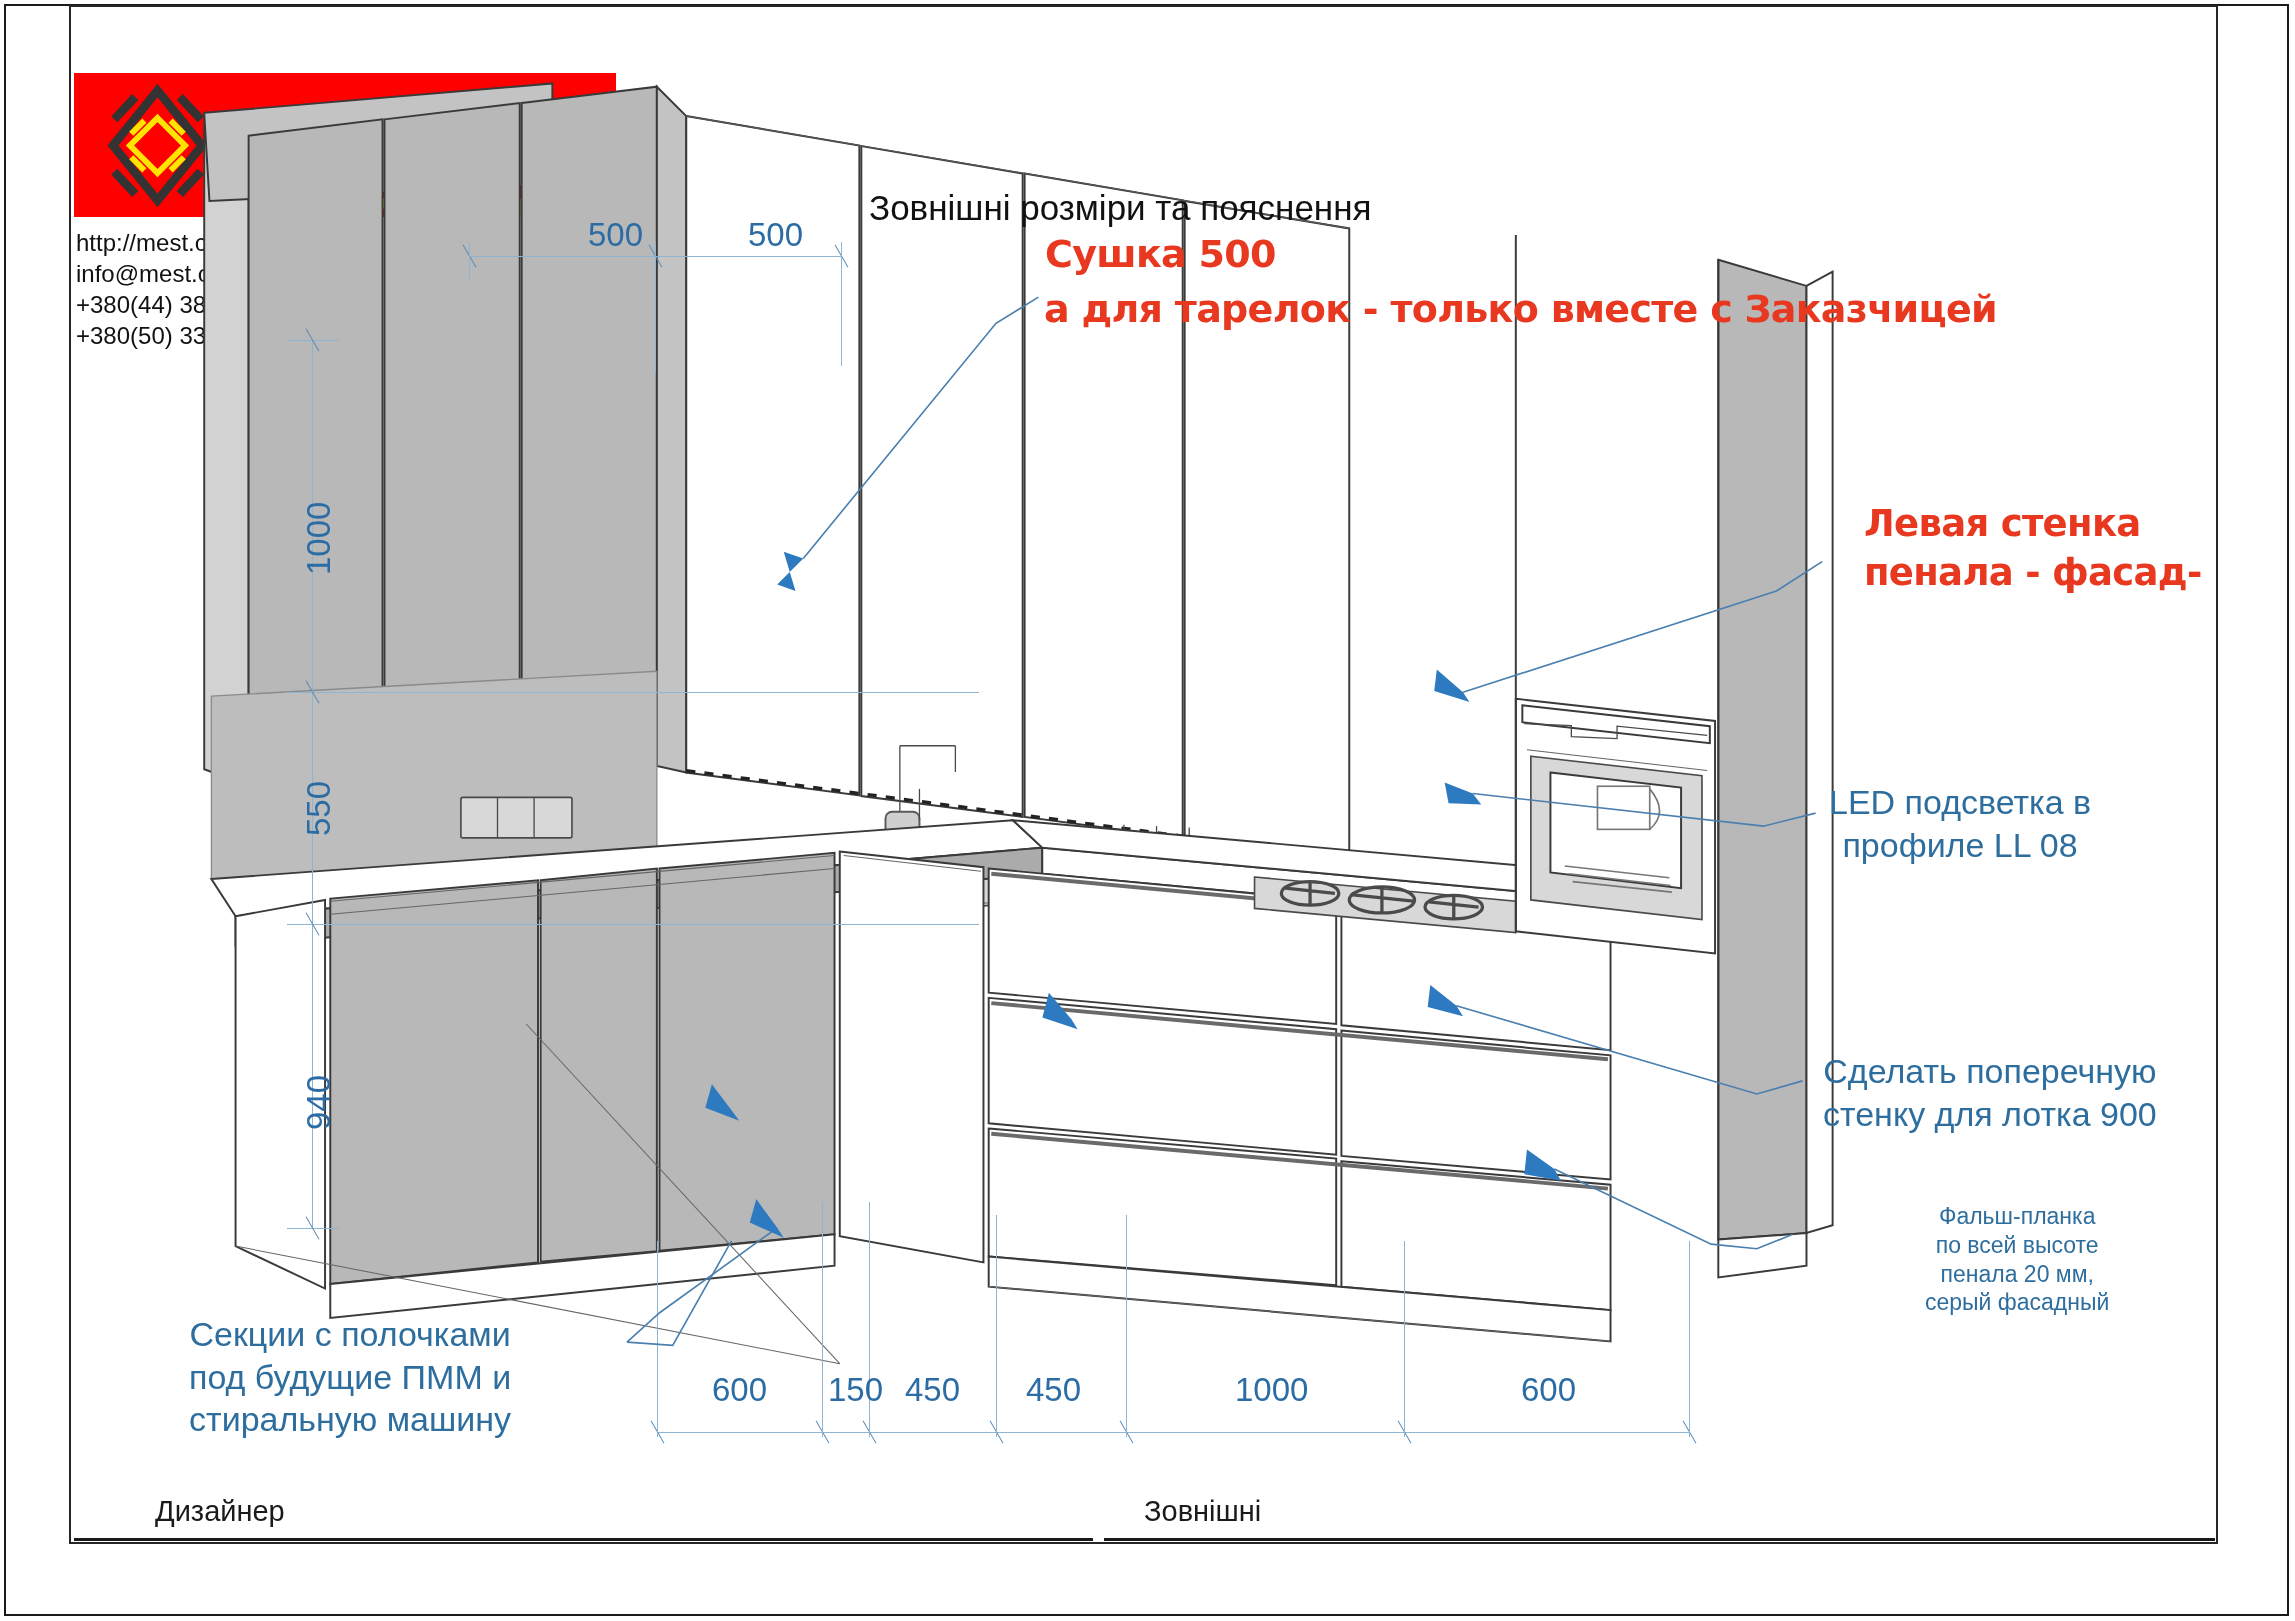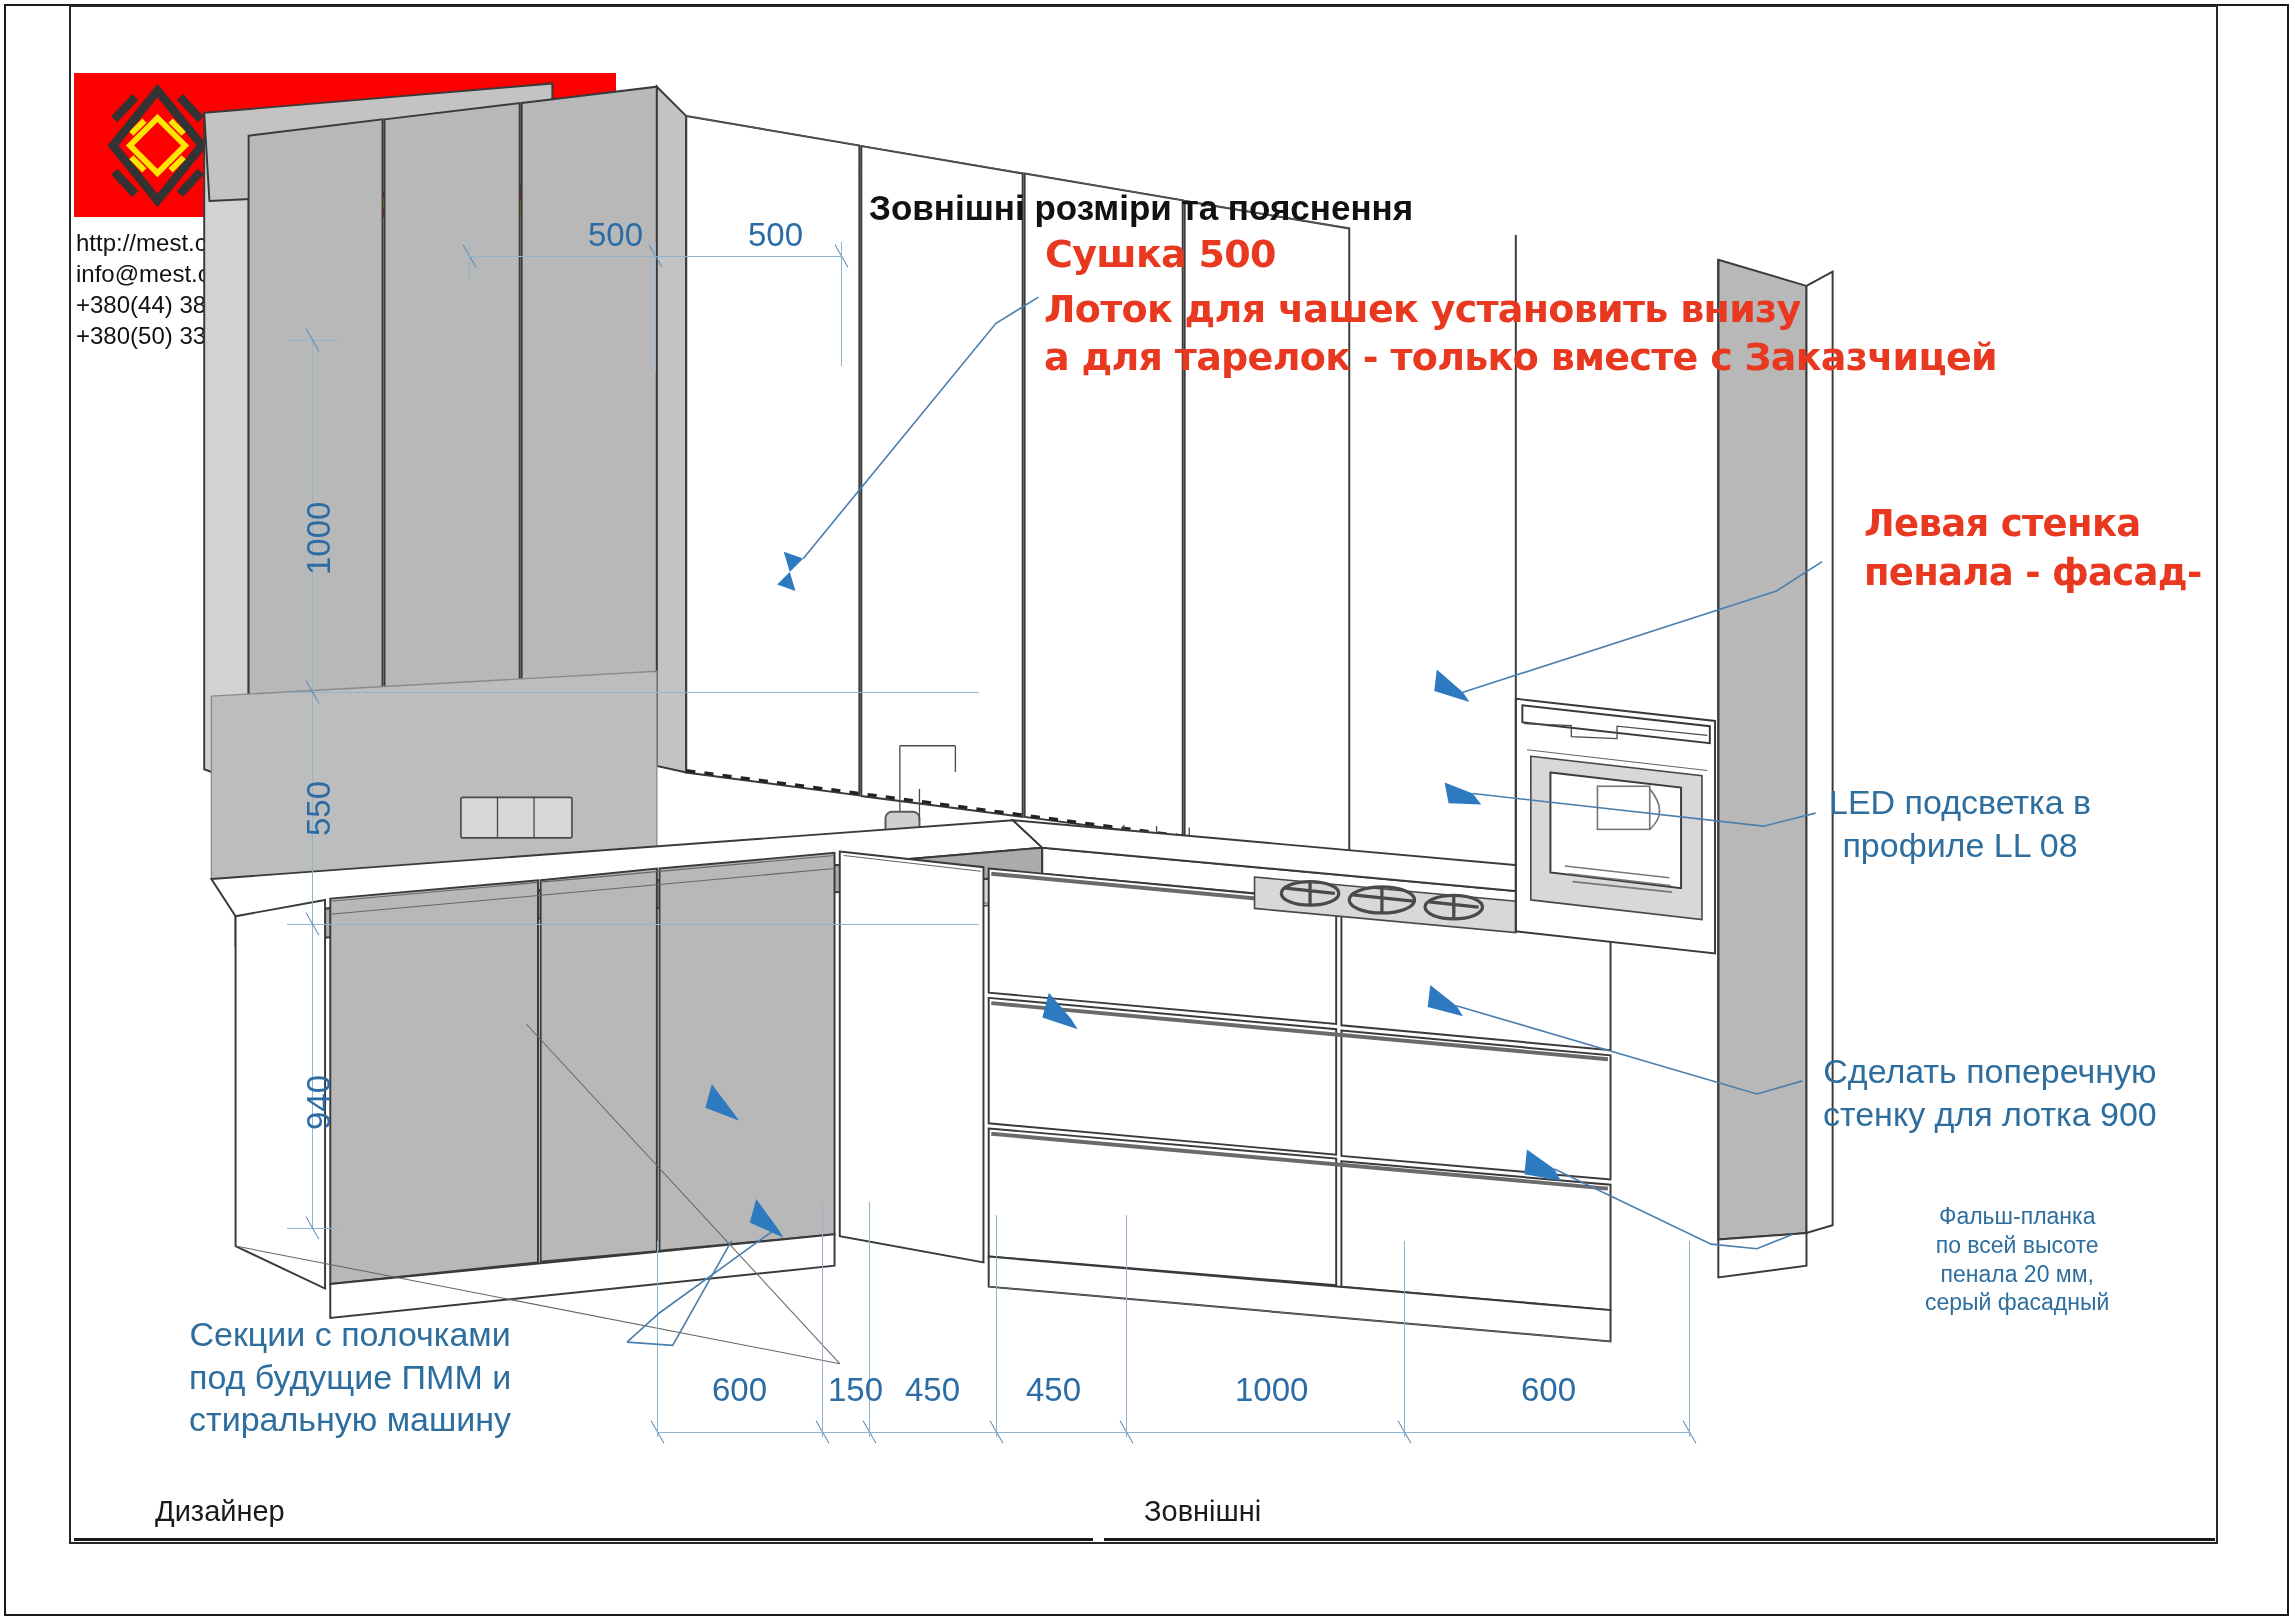--- a/index.html
+++ b/index.html
@@ -30,21 +30,21 @@
     transform:scaleY(1.05);
   }
   .contacts{
     position:absolute;left:76px;top:227px;width:340px;
     font-size:24px;line-height:31px;color:#111;
     font-family:"Liberation Sans", sans-serif;
   }
   
   .doc-title{
     position:absolute;left:869px;top:188px;
-    font-size:35px;font-weight:bold;color:#111;white-space:nowrap;
+    font-size:35px;font-weight:normal;color:#111;white-space:nowrap;
   }
   .red-note{
     position:absolute;color:#E8381F;font-weight:bold;
     font-family:"DejaVu Sans", sans-serif;
     letter-spacing:-0.7px;
     white-space:nowrap;
   }
   .blue-note{
     position:absolute;color:#2E6E9E;
     font-family:"Liberation Sans", sans-serif;
@@ -348,21 +348,20 @@
     <polygon points="1120,1700 1090,1660 1080,1696 1132,1716"></polygon>
     <polygon points="1640,1560 1606,1520 1596,1558 1650,1576"></polygon>
   </g>
 </svg>
 
 <div class="red-note" style="left:1045px;top:232px;font-size:38px;">
   <div>Сушка 500</div>
 </div>
 
 <div class="red-note" style="left:1044px;top:286px;font-size:38px;line-height:1.25;">
-  <div>Лоток для чашек установить внизу</div>
   <div>а для тарелок - только вместе с Заказчицей</div>
 </div>
 
 <div class="red-note" style="left:1864px;top:500px;font-size:37px;line-height:1.32;">
   <div>Левая стенка</div>
   <div>пенала - фасад-</div>
 </div>
 
 <div class="blue-note" style="left:1829px;top:781px;font-size:34px;">
   <div>LED подсветка в</div>

